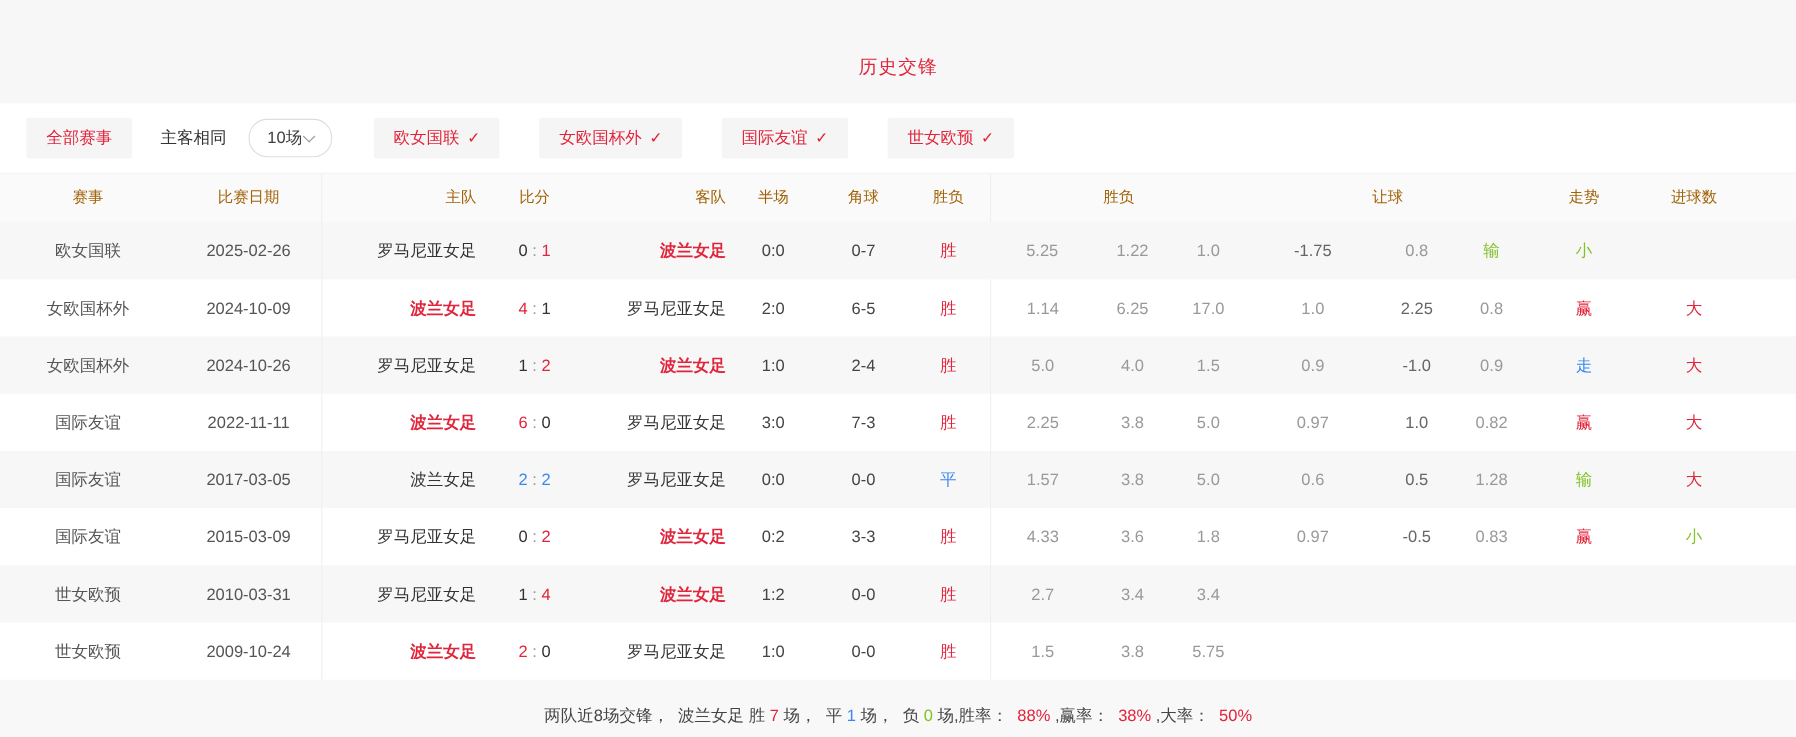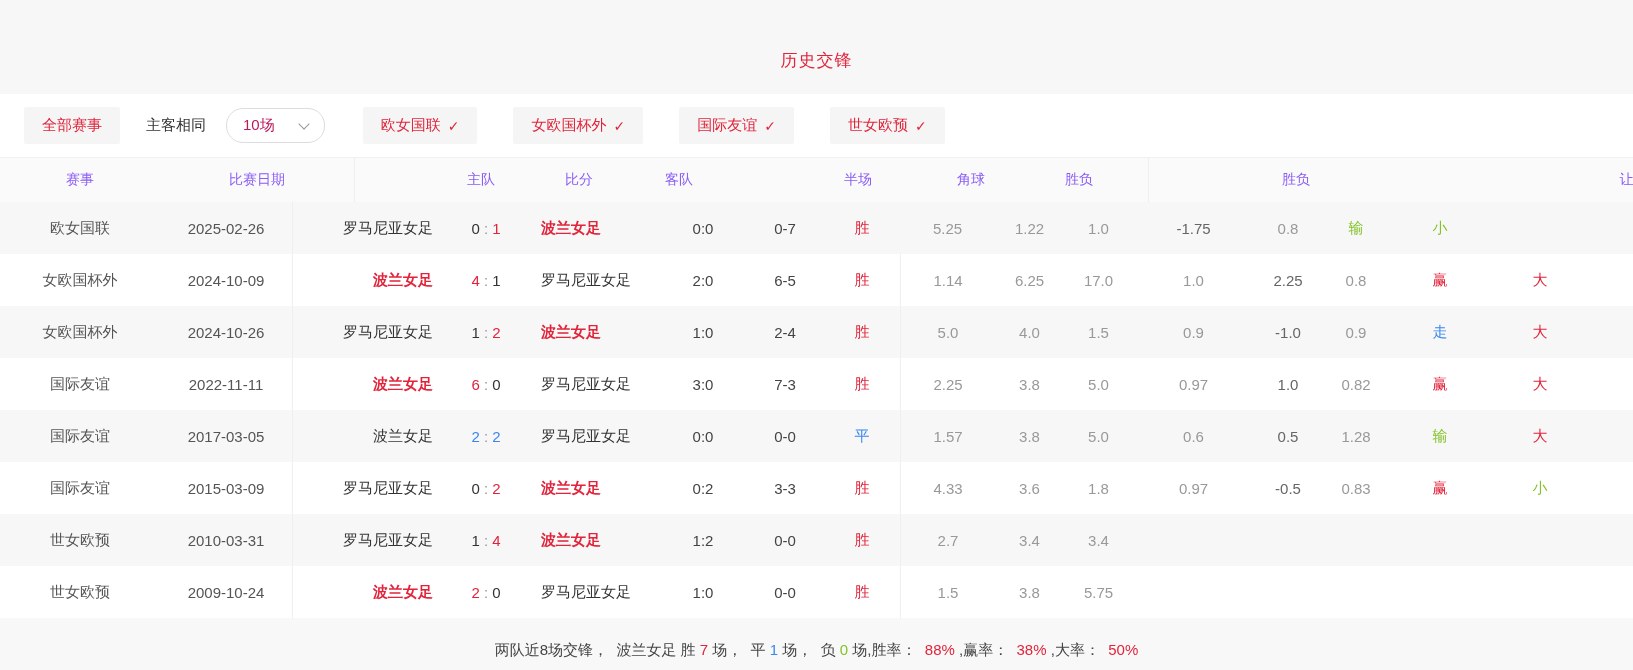--- a/index.html
+++ b/index.html
@@ -35,22 +35,22 @@
     display: inline-flex; align-items: center; gap: 7px;
     cursor: pointer;
     white-space: nowrap;
   }
   .check { color: #e1243b; font-weight: 700; font-size: 14px; }
   .label-plain { color: #333; font-size: 15px; white-space: nowrap; }
   .dropdown {
     border: 1px solid #ddd;
     border-radius: 17px;
     padding: 7px 16px;
-    color: #be185d; font-size: 15px;
-    display: inline-flex; align-items: center; gap: 25px;
+    color: #404040; font-size: 15px;
+    display: inline-flex; align-items: center; gap: 2px;
     cursor: pointer;
     background: #fff;
     margin-left: -6px;
   }
   .chev {
     width: 8px; height: 8px;
     border-right: 1.5px solid #999;
     border-bottom: 1.5px solid #999;
     transform: rotate(45deg);
     margin-top: -4px;
@@ -59,27 +59,26 @@
 
   .grid-row {
     display: grid;
     grid-template-columns: 160px 132px 153px 82px 133px 86px 78px 76px 95px 69px 69px 121px 68px 68px 100px 100px;
     padding-right: 43px;
     align-items: center;
   }
   .thead {
     height: 44px;
     background: #fafafa;
-    color: #8b5cf6;
+    color: #a16207;
     font-size: 14px;
-    gap: 31px;
   }
   .cell { text-align: center; overflow: hidden; white-space: nowrap; }
   .c-home { text-align: right; padding-right: 12px; }
-  .c-away { text-align: left; padding-left: 14px; }
+  .c-away { text-align: right; padding-left: 14px; }
   .gb { border-left: 1px solid #efefef; height: 100%; display: flex; align-items: center; justify-content: center; }
   .gb.c-home { justify-content: flex-end; }
   .row { height: 52px; font-size: 15px; }
   .row.odd { background: #f7f7f7; }
   .row.even { background: #fff; }
   .row .c-league, .row .c-date { color: #555; }
   .row .c-half, .row .c-corner { color: #444; }
   .row .c-odds { color: #999; }
   .row .c-hcap { color: #999; }
   .row .c-hcap.mid { color: #666; }

